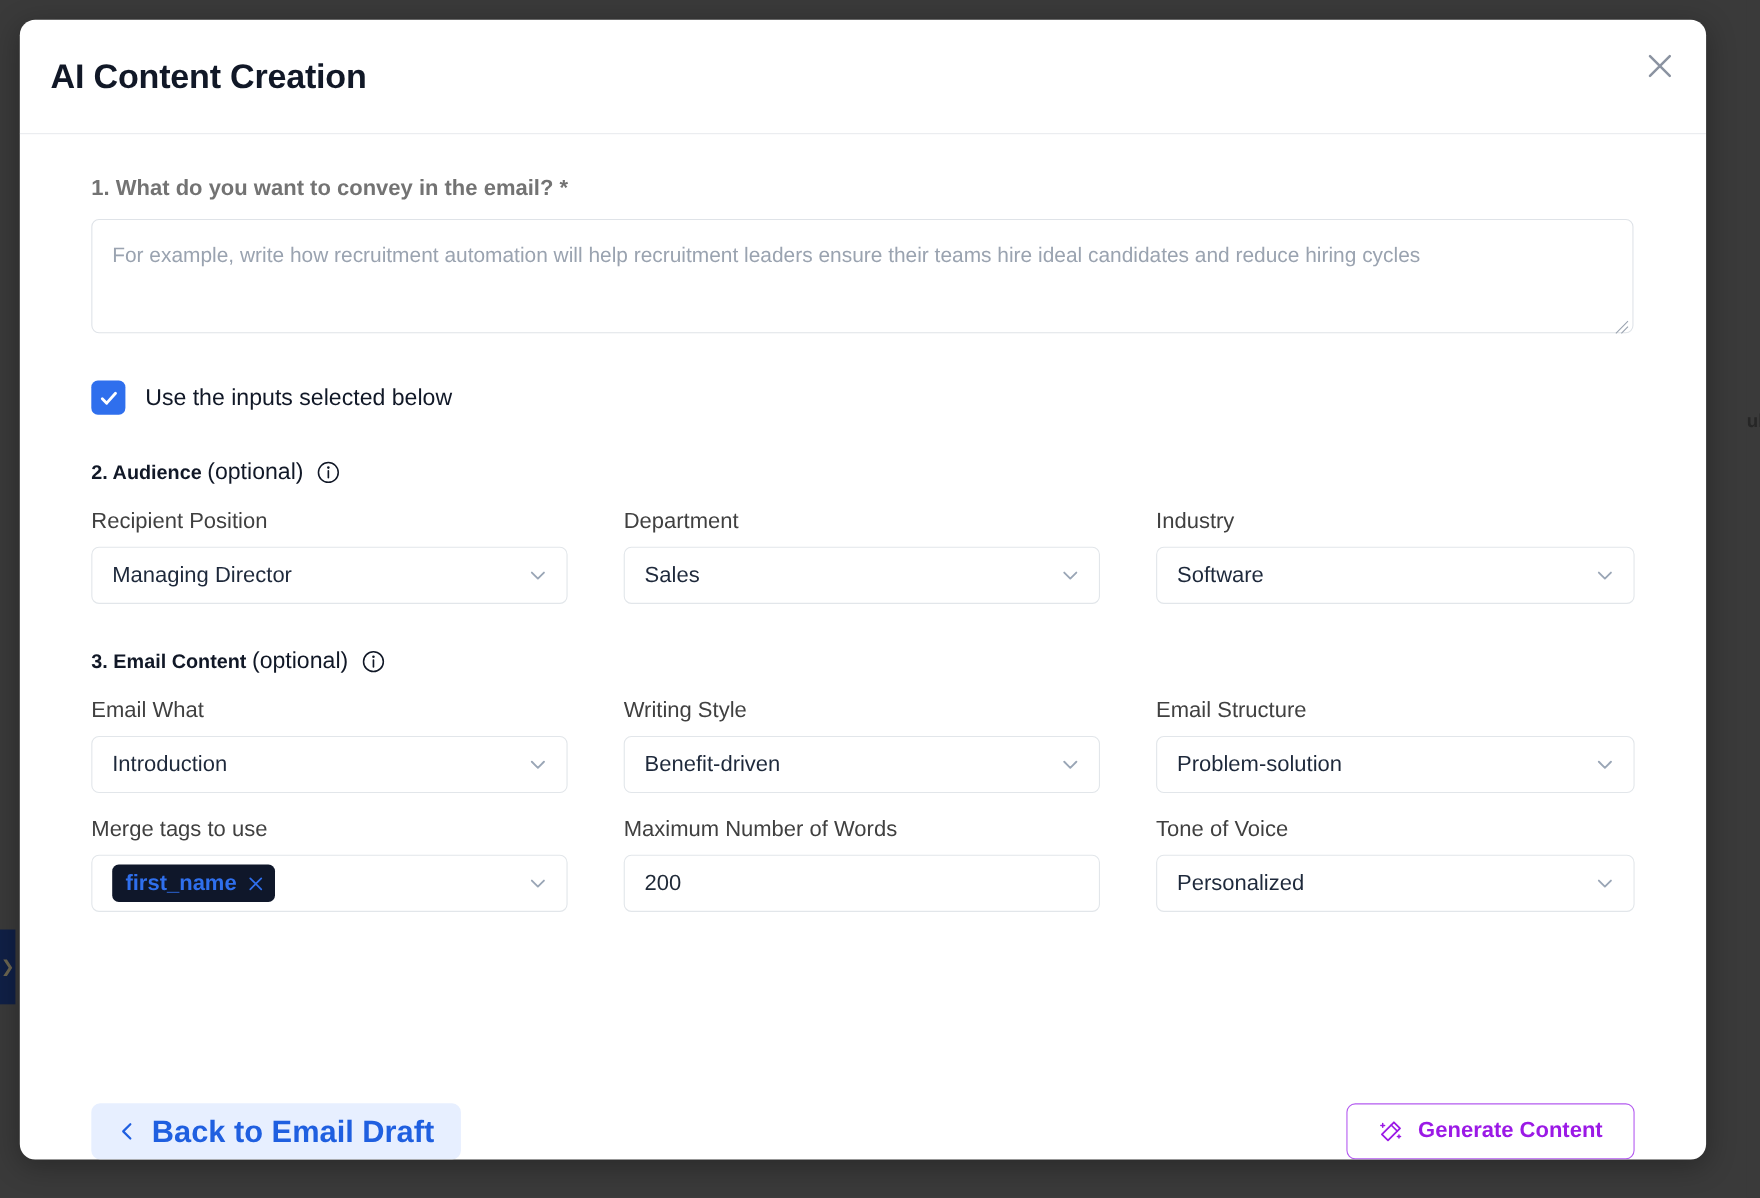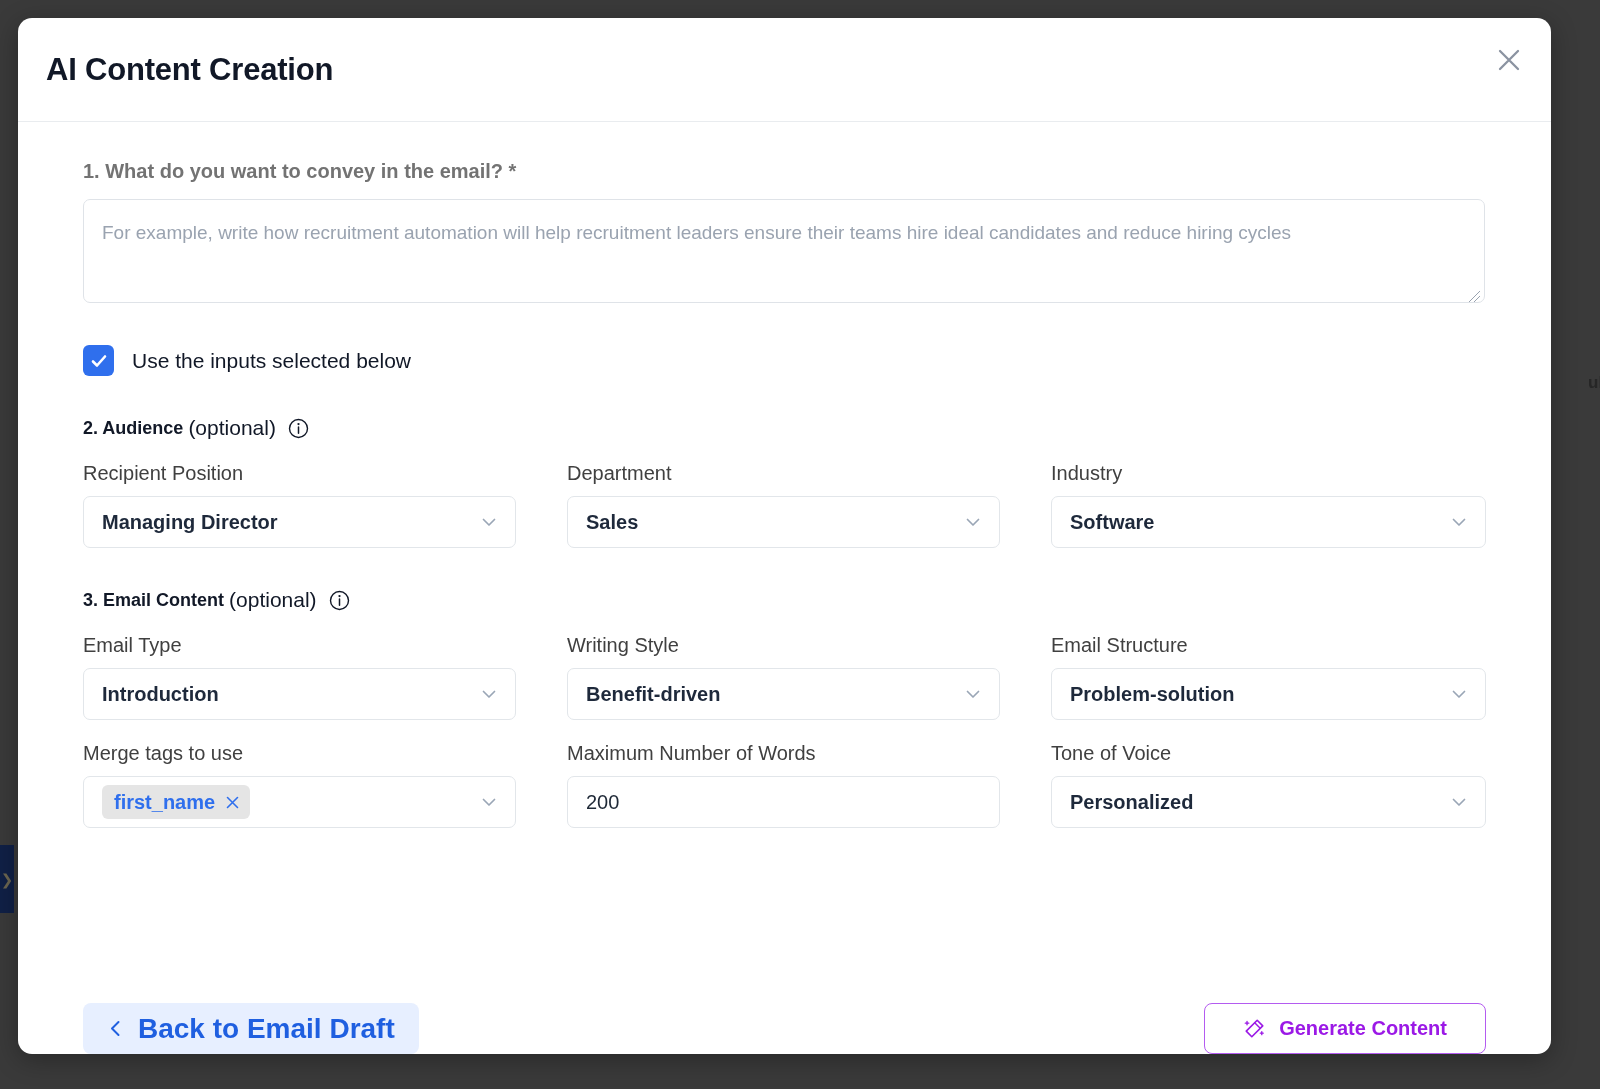--- a/index.html
+++ b/index.html
@@ -188,39 +188,39 @@
     border-radius: 7px;
     background: #fff;
     display: flex;
     align-items: center;
     padding: 0 18px;
     cursor: pointer;
   }
   .control.plain { cursor: text; }
   .control-value {
     font-size: 20px;
-    font-weight: bold;
+    font-weight: normal;
     color: #1e293b;
   }
   .control-value.regular {
     font-weight: normal;
     color: #1f2937;
   }
   .chev-down {
     position: absolute;
     right: 16px; top: 50%;
     transform: translateY(-50%);
     display: flex;
   }
 
   
   .chip {
     display: inline-flex;
     align-items: center;
-    background: #e5e5e5;
+    background: #0f172a;
     border-radius: 6px;
     padding: 4px 9px 4px 12px;
     height: 34px;
   }
   .chip-text {
     font-size: 20px;
     font-weight: bold;
     color: #2f6fed;
   }
   .chip-x {
@@ -254,21 +254,21 @@
     color: #1f5fe0;
   }
   #generate-button {
     display: inline-flex;
     align-items: center;
     gap: 13px;
     background: #ffffff;
     border: 1px solid #b45bf0;
     border-radius: 8px;
     height: 51px;
-    padding: 0 38px;
+    padding: 0 28px;
     cursor: pointer;
     font-family: "Liberation Sans", sans-serif;
   }
   #generate-button .label {
     font-size: 20px;
     font-weight: bold;
     color: #9b19e6;
   }
 </style>
 </head>
@@ -368,21 +368,21 @@
         <svg width="21" height="21" viewBox="0 0 21 21" fill="none">
           <circle cx="10.5" cy="10.5" r="9" stroke="#111827" stroke-width="1.4"></circle>
           <circle cx="10.5" cy="6.1" r="1.15" fill="#111827"></circle>
           <path d="M10.5 9 L10.5 15.3" stroke="#111827" stroke-width="1.5" stroke-linecap="round"></path>
         </svg>
       </span>
     </div>
 
     <div class="field-grid">
       <div>
-        <div class="field-label">Email Type</div>
+        <div class="field-label">Email What</div>
         <div class="control">
           <span class="control-value">Introduction</span>
           <span class="chev-down">
             <svg width="20" height="20" viewBox="0 0 20 20" fill="none">
                 <path d="M4.5 7.5 L10 13 L15.5 7.5" stroke="#9aa6b6" stroke-width="1.7" stroke-linecap="round" stroke-linejoin="round"></path>
               </svg>
           </span>
         </div>
       </div>
       <div>

